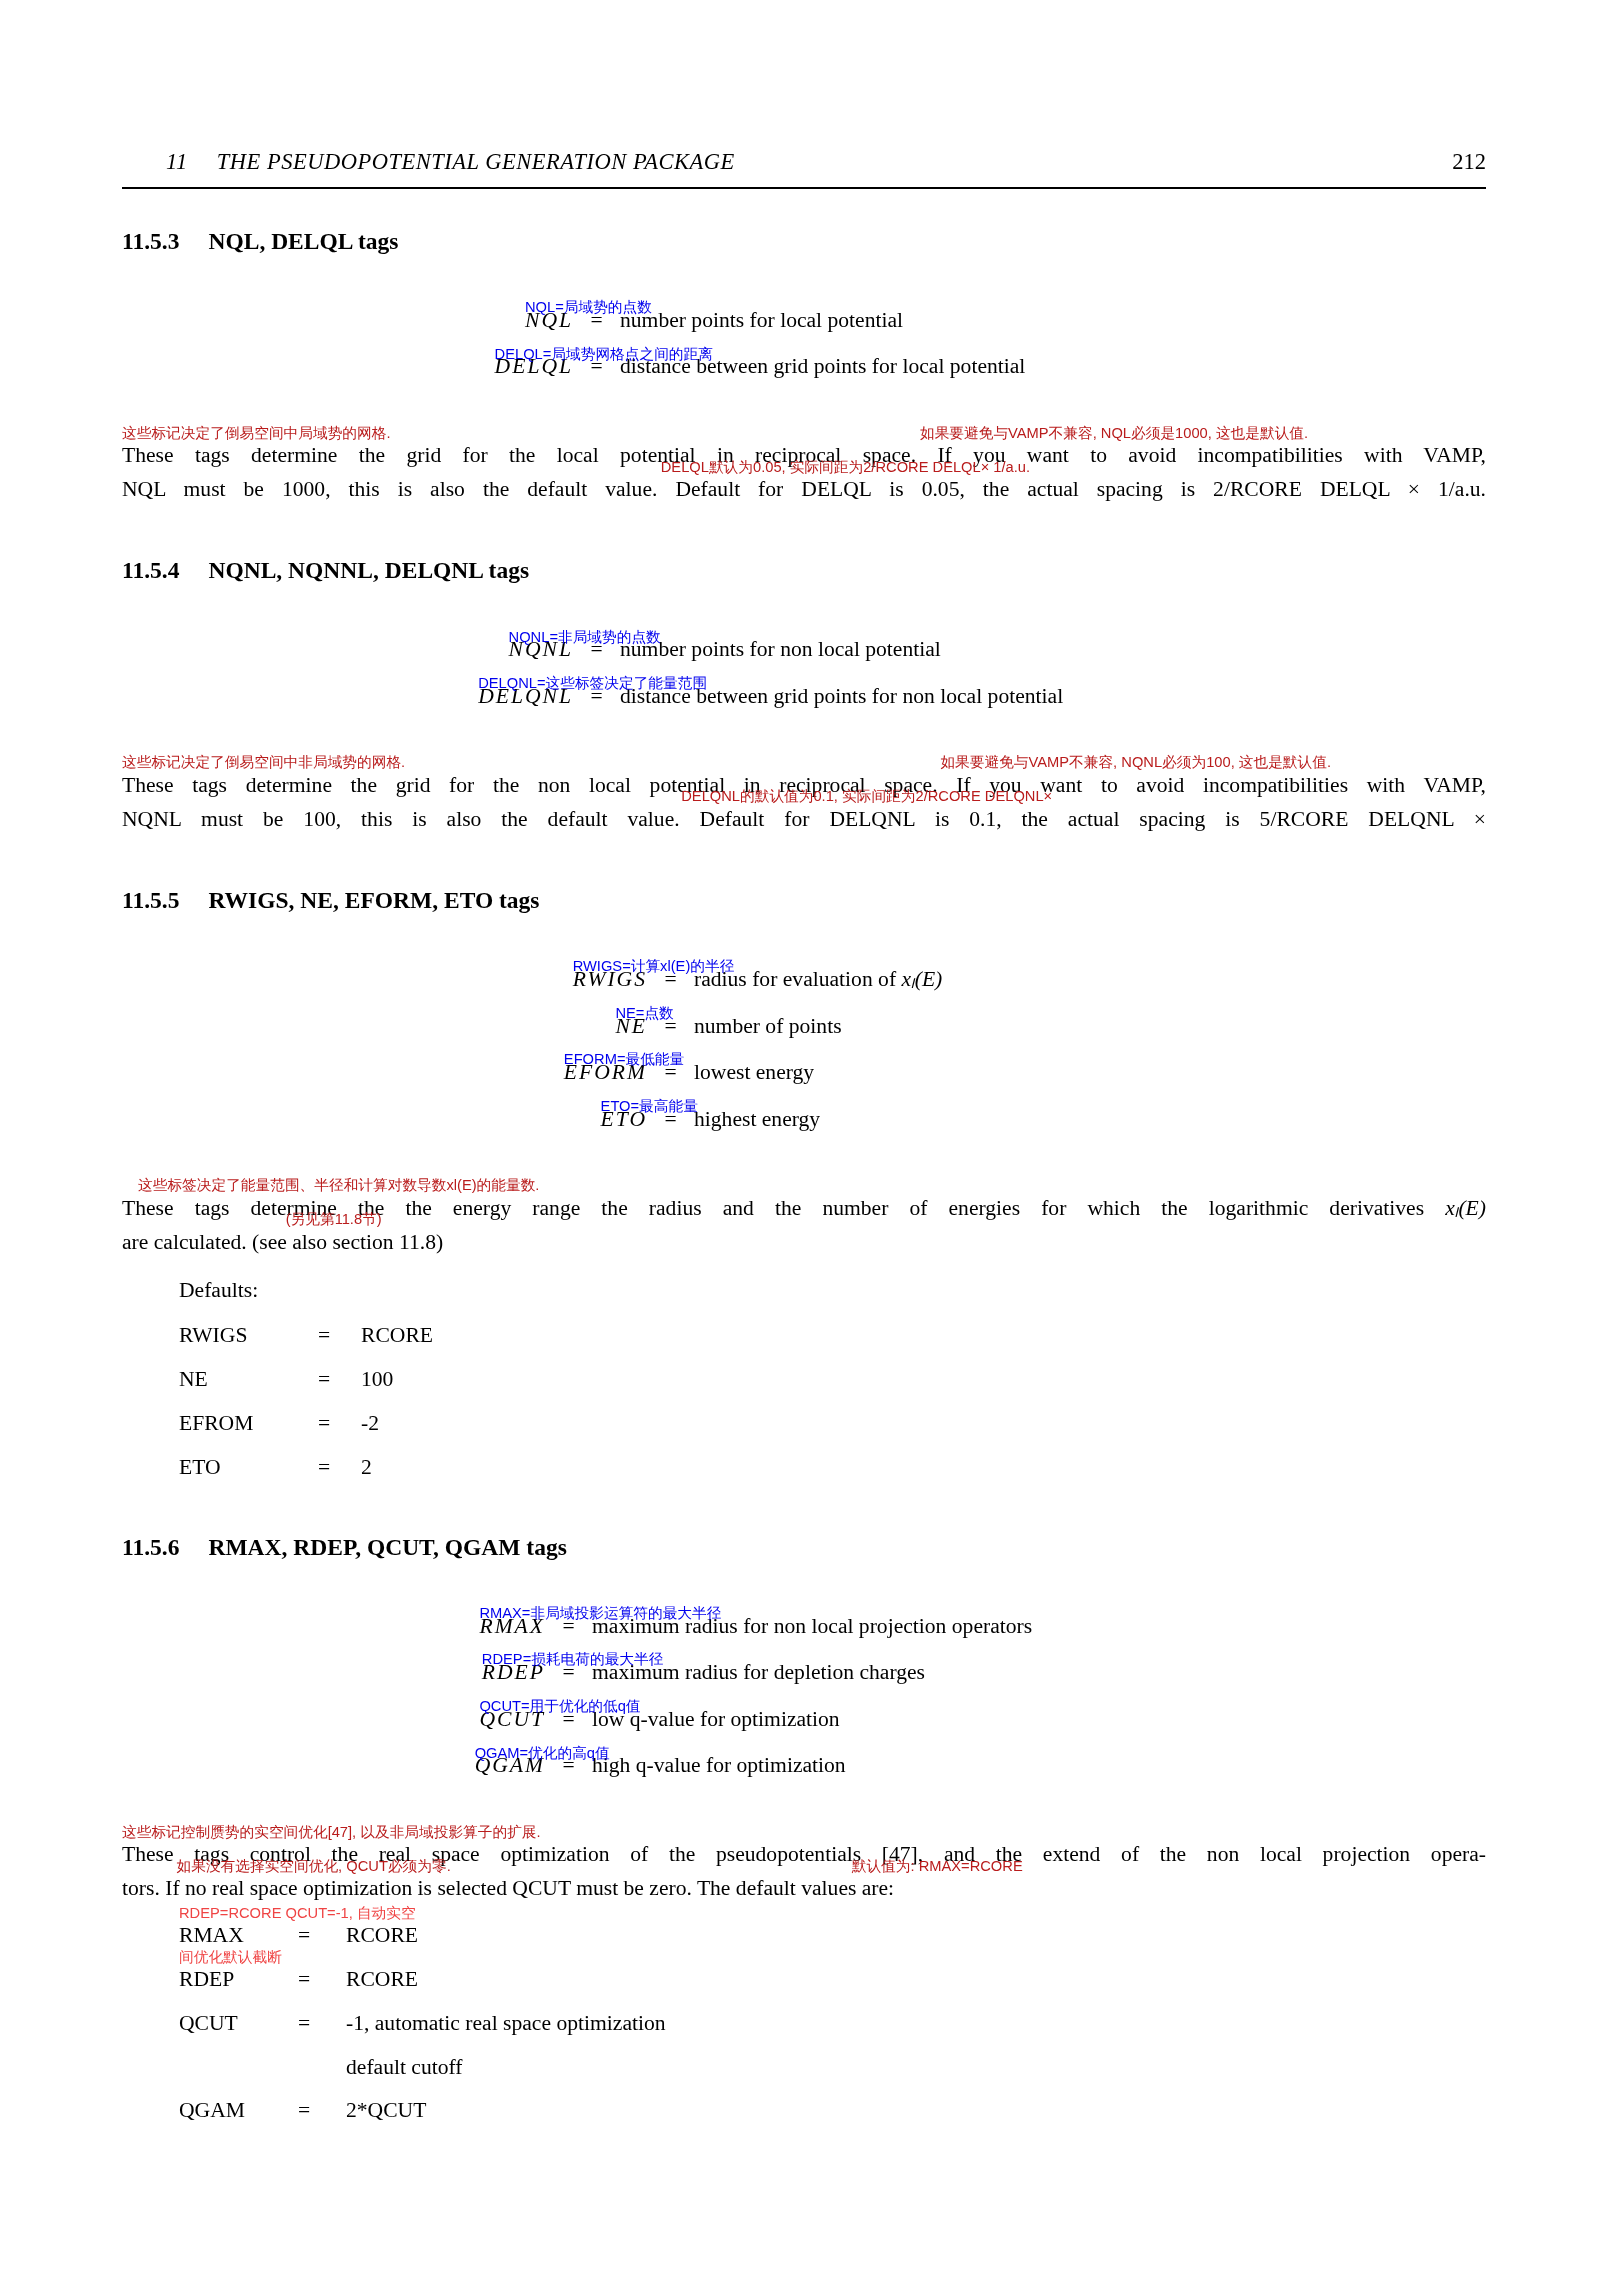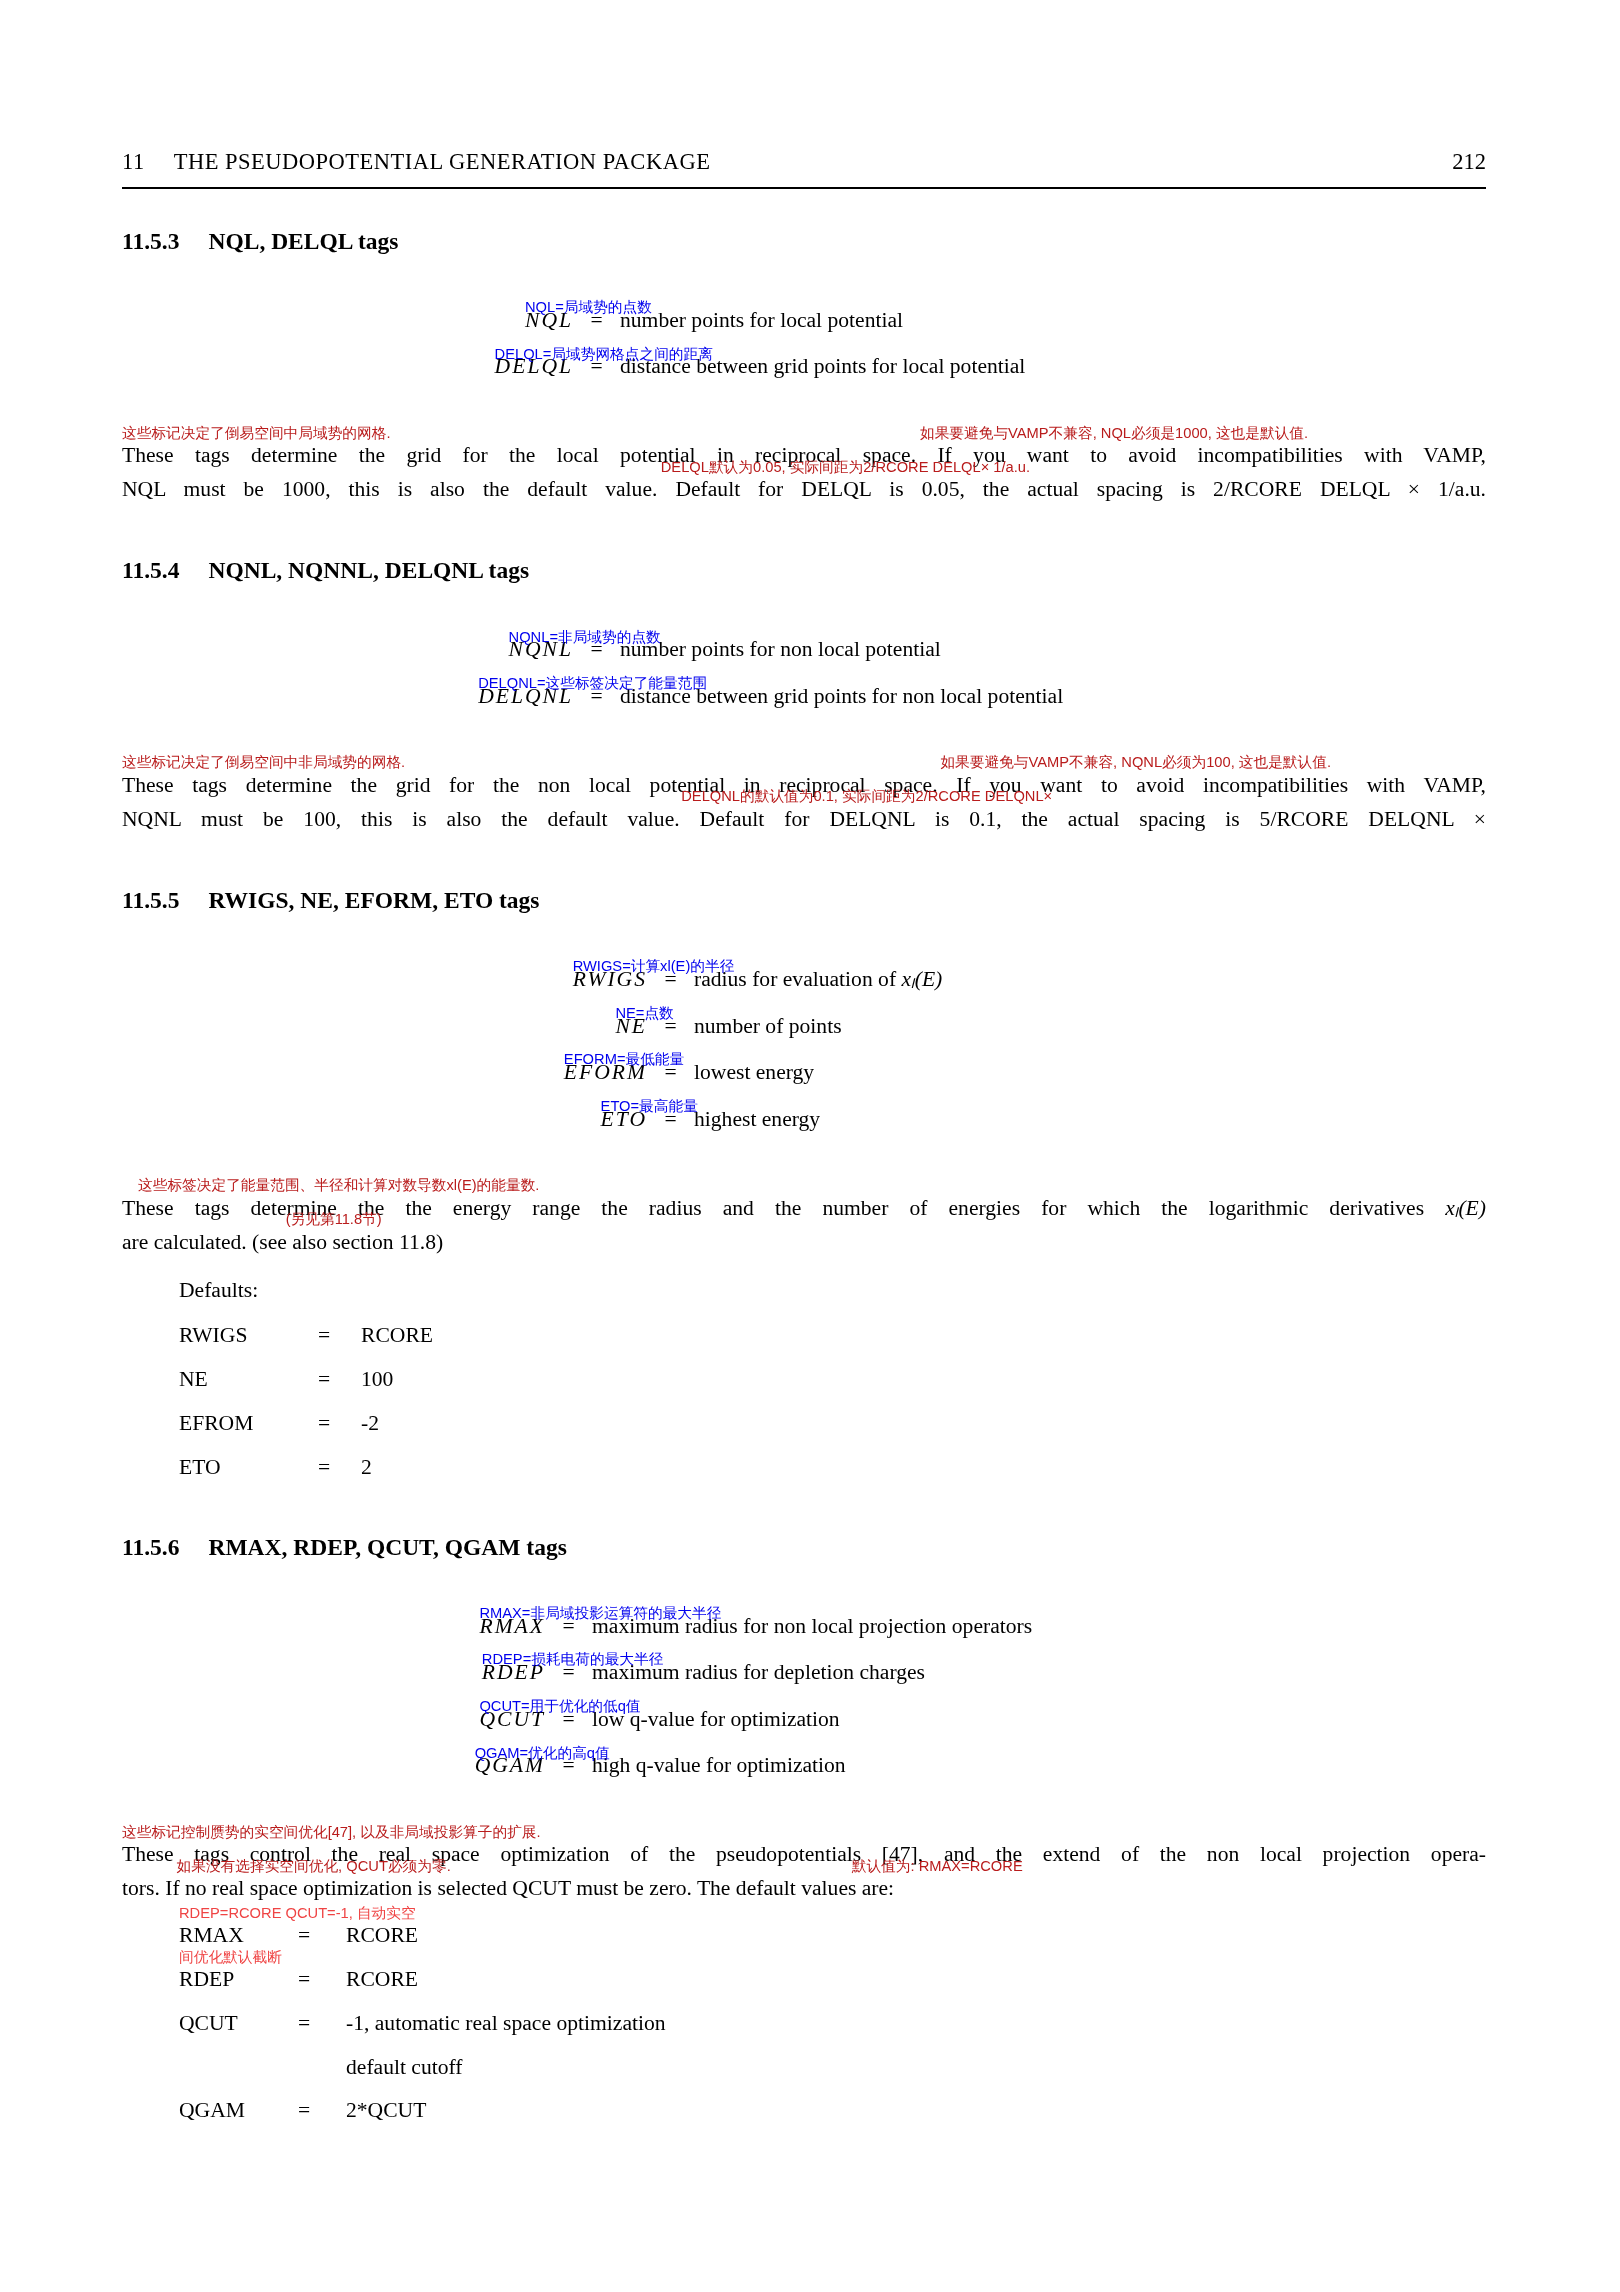--- a/index.html
+++ b/index.html
@@ -11,21 +11,21 @@
     font-family:"Liberation Serif", serif;
     overflow:hidden;
   }
   .content { padding:0 134px 0 122px; }
 
   
   .pageheader {
     display:flex; justify-content:space-between; align-items:baseline;
     padding-top:149px; font-size:22.5px;
   }
-  .htitle { letter-spacing:0.5px; }
+  .htitle { font-style:italic; letter-spacing:0.5px;margin-left:44px; }
   .htitle .hnum { margin-right:29px; }
   .hpage { font-style:normal; }
   .rule { border-top:2.5px solid #000; margin-top:11.8px; }
 
   
   .secheading {
     margin:51px 0 0 0; font-size:23.5px; font-weight:bold; display:flex;
   }
   .secheading .snum { margin-right:29px; }
   .secheading.first { margin-top:39px; }

